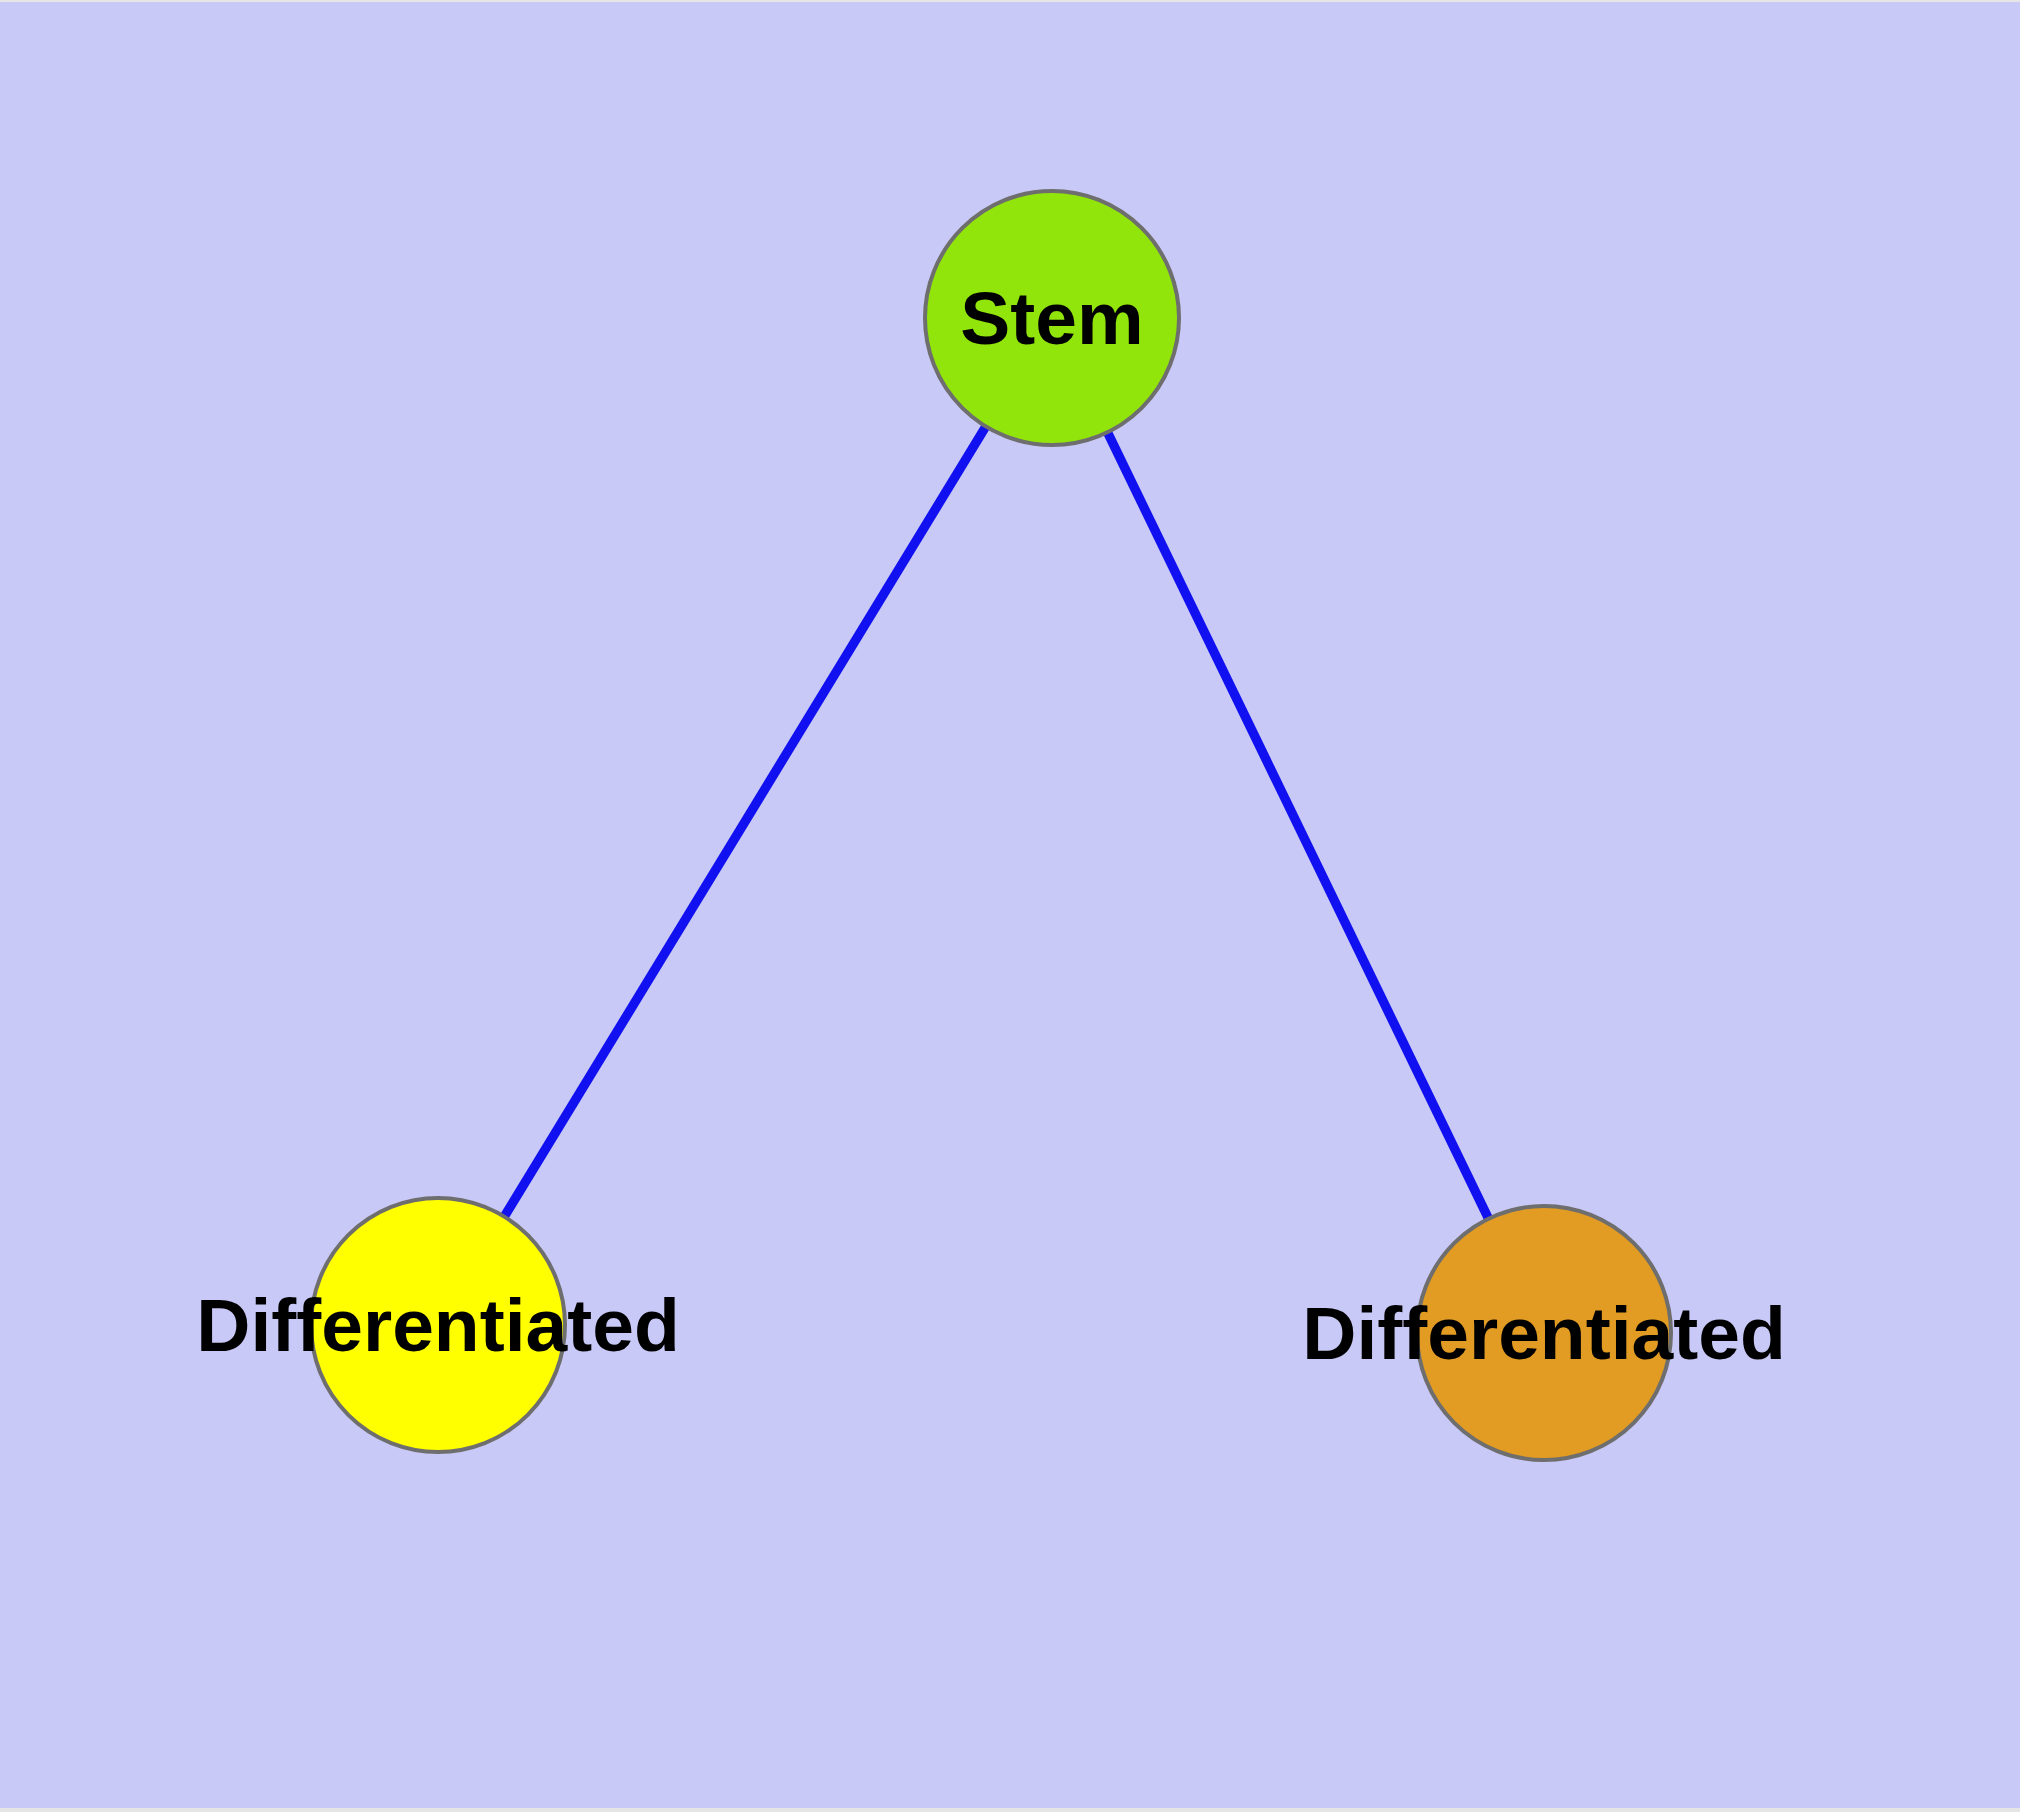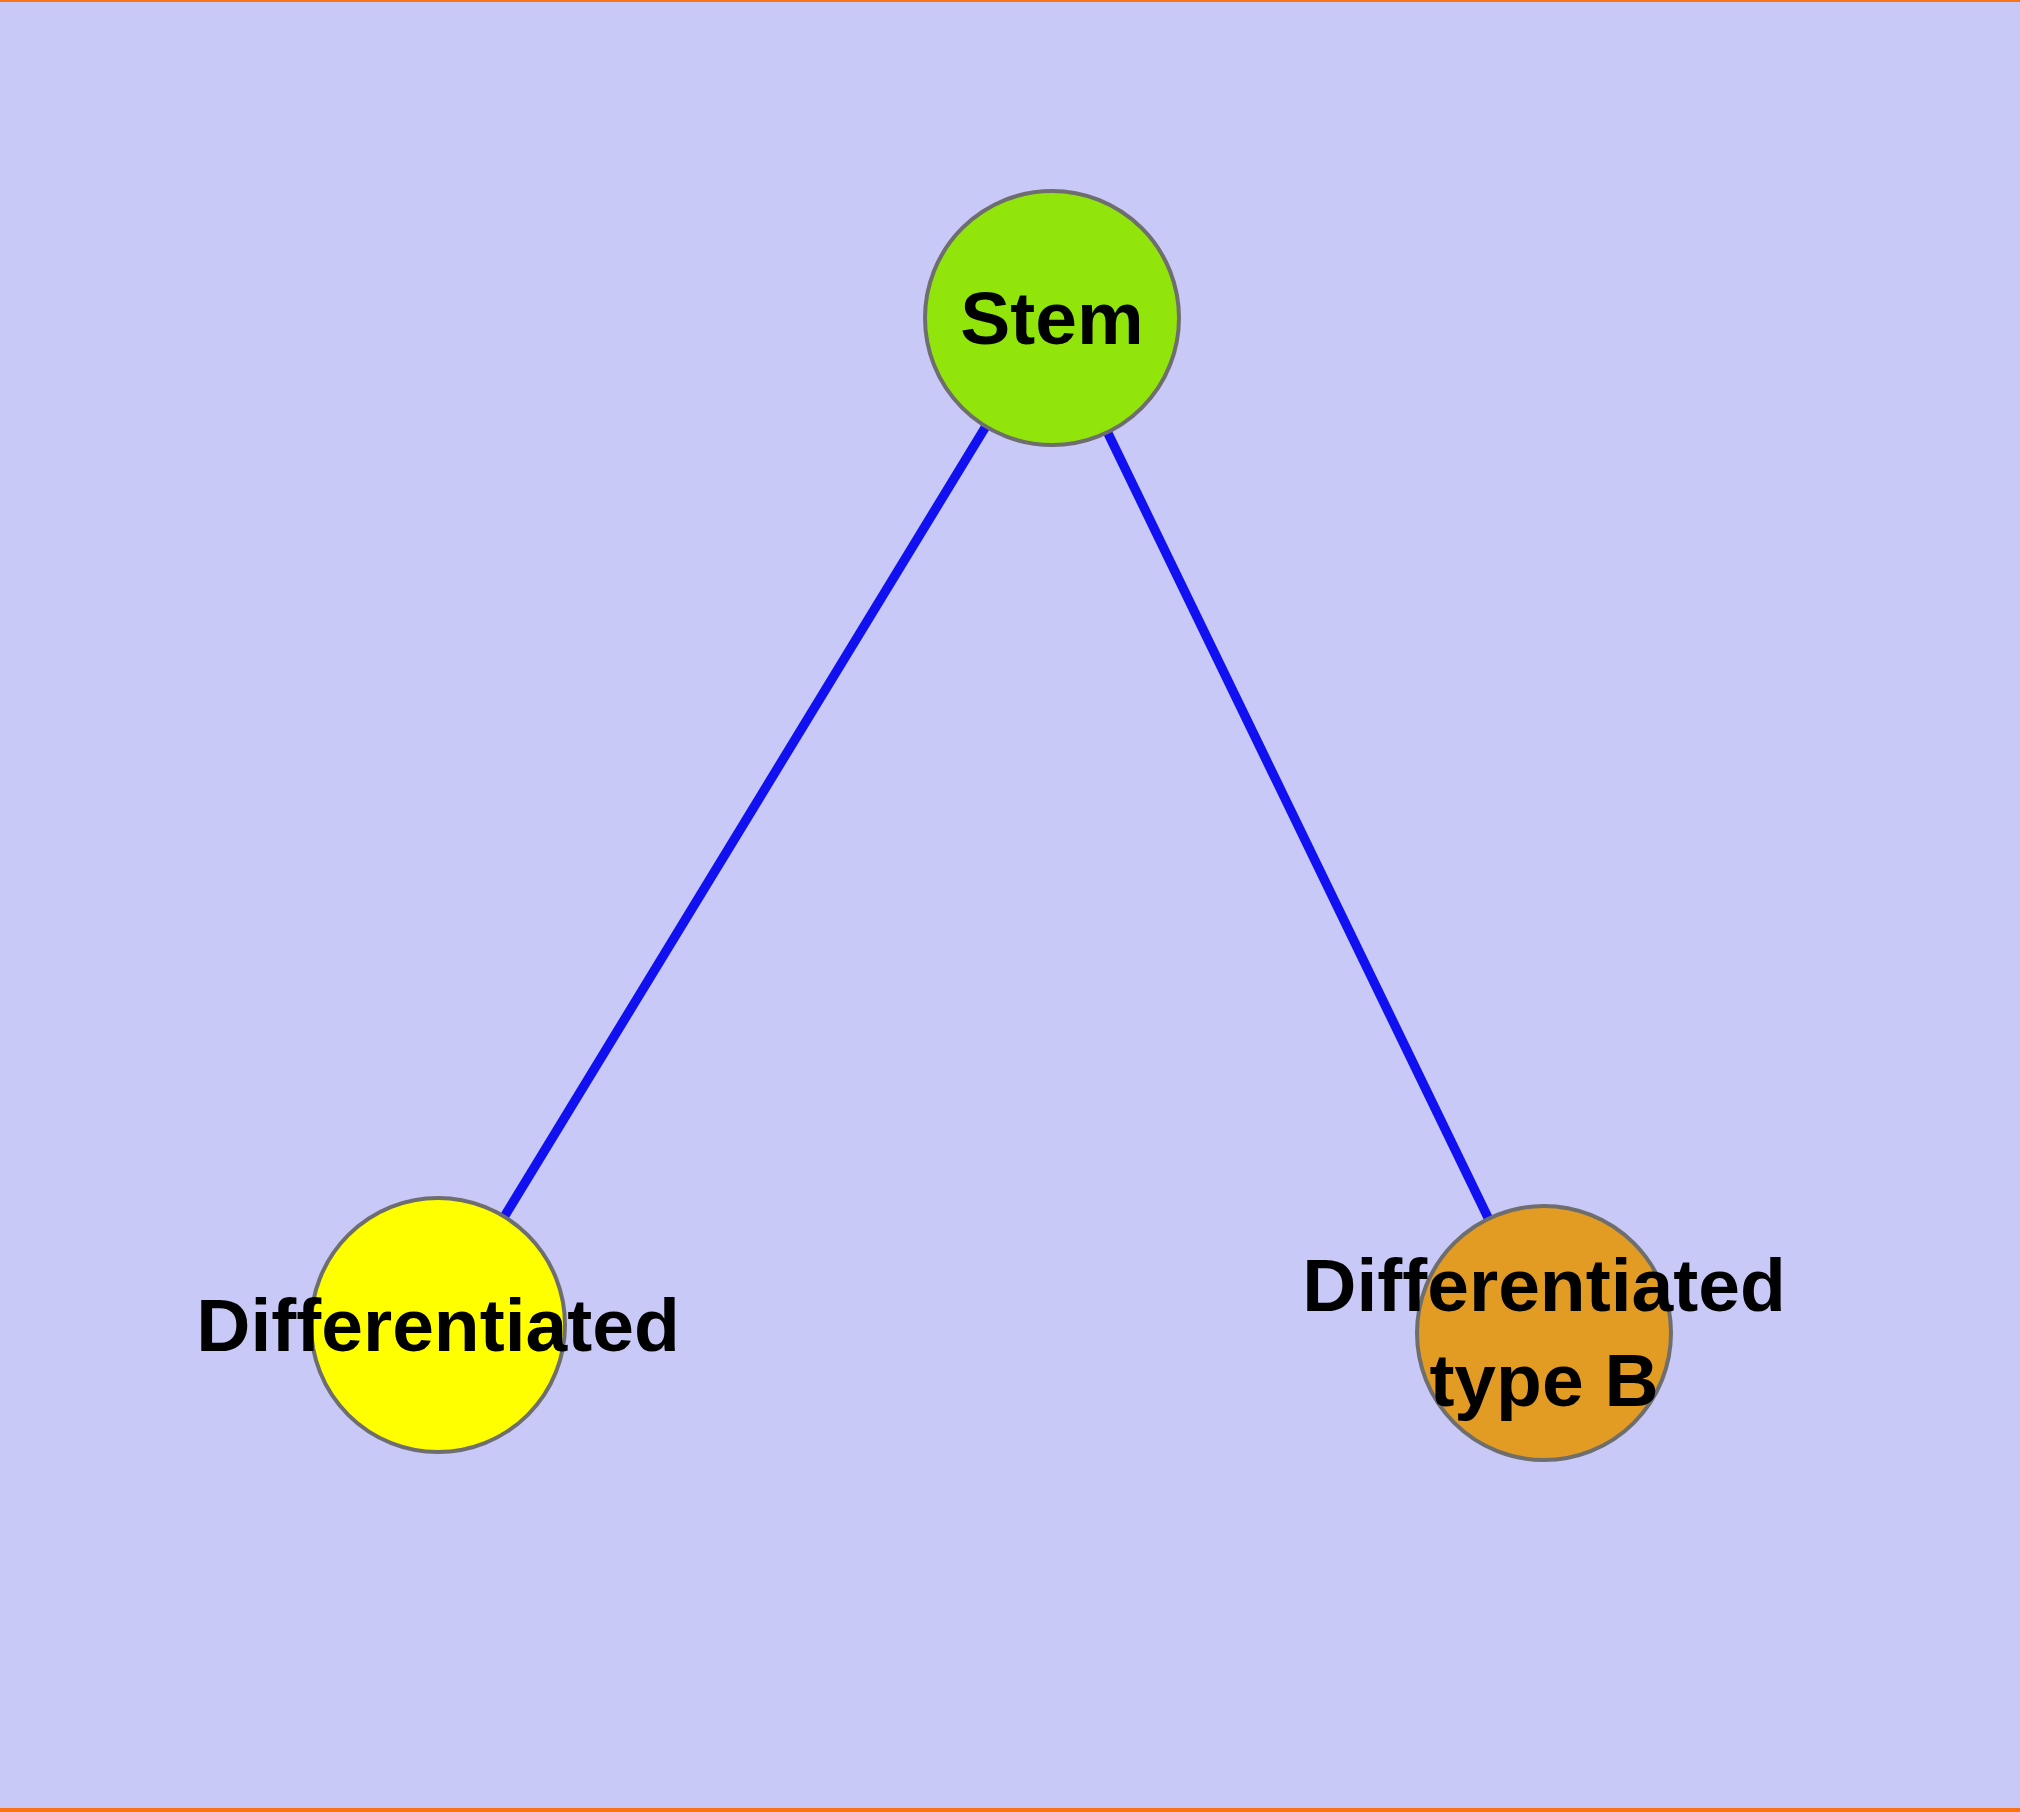--- a/index.html
+++ b/index.html
@@ -4,21 +4,21 @@
 <style>
   html, body {
     margin: 0;
     padding: 0;
     background: #ffffff;
   }
   .canvas {
     position: relative;
     width: 2021px;
     height: 1812px;
-    background: #f97316;
+    background: #e5e5e5;
     overflow: hidden;
     font-family: "Liberation Sans", sans-serif;
   }
   
   .panel {
     position: absolute;
     left: 0;
     right: 0;
     top: 1.7px;
     bottom: 4.2px;
@@ -70,18 +70,17 @@
 
   <div class="node" style="left: 309px; top: 1196px; width: 258px; height: 258px; background: rgb(255, 255, 0); border-color: rgb(110, 110, 110); border-width: 4.2px;">
     <div class="node-label" style="color: rgb(0, 0, 0);">
       <span>Differentiated</span>
     </div>
   </div>
 
   <div class="node" style="left: 1415px; top: 1204px; width: 258px; height: 258px; background: rgb(226, 155, 35); border-color: rgb(110, 110, 110); border-width: 4.2px;">
     <div class="node-label" style="color: rgb(0, 0, 0);">
       <span>Differentiated</span>
-      <span>type B</span>
     </div>
   </div>
 
 </div>
 
 
 </body></html>

